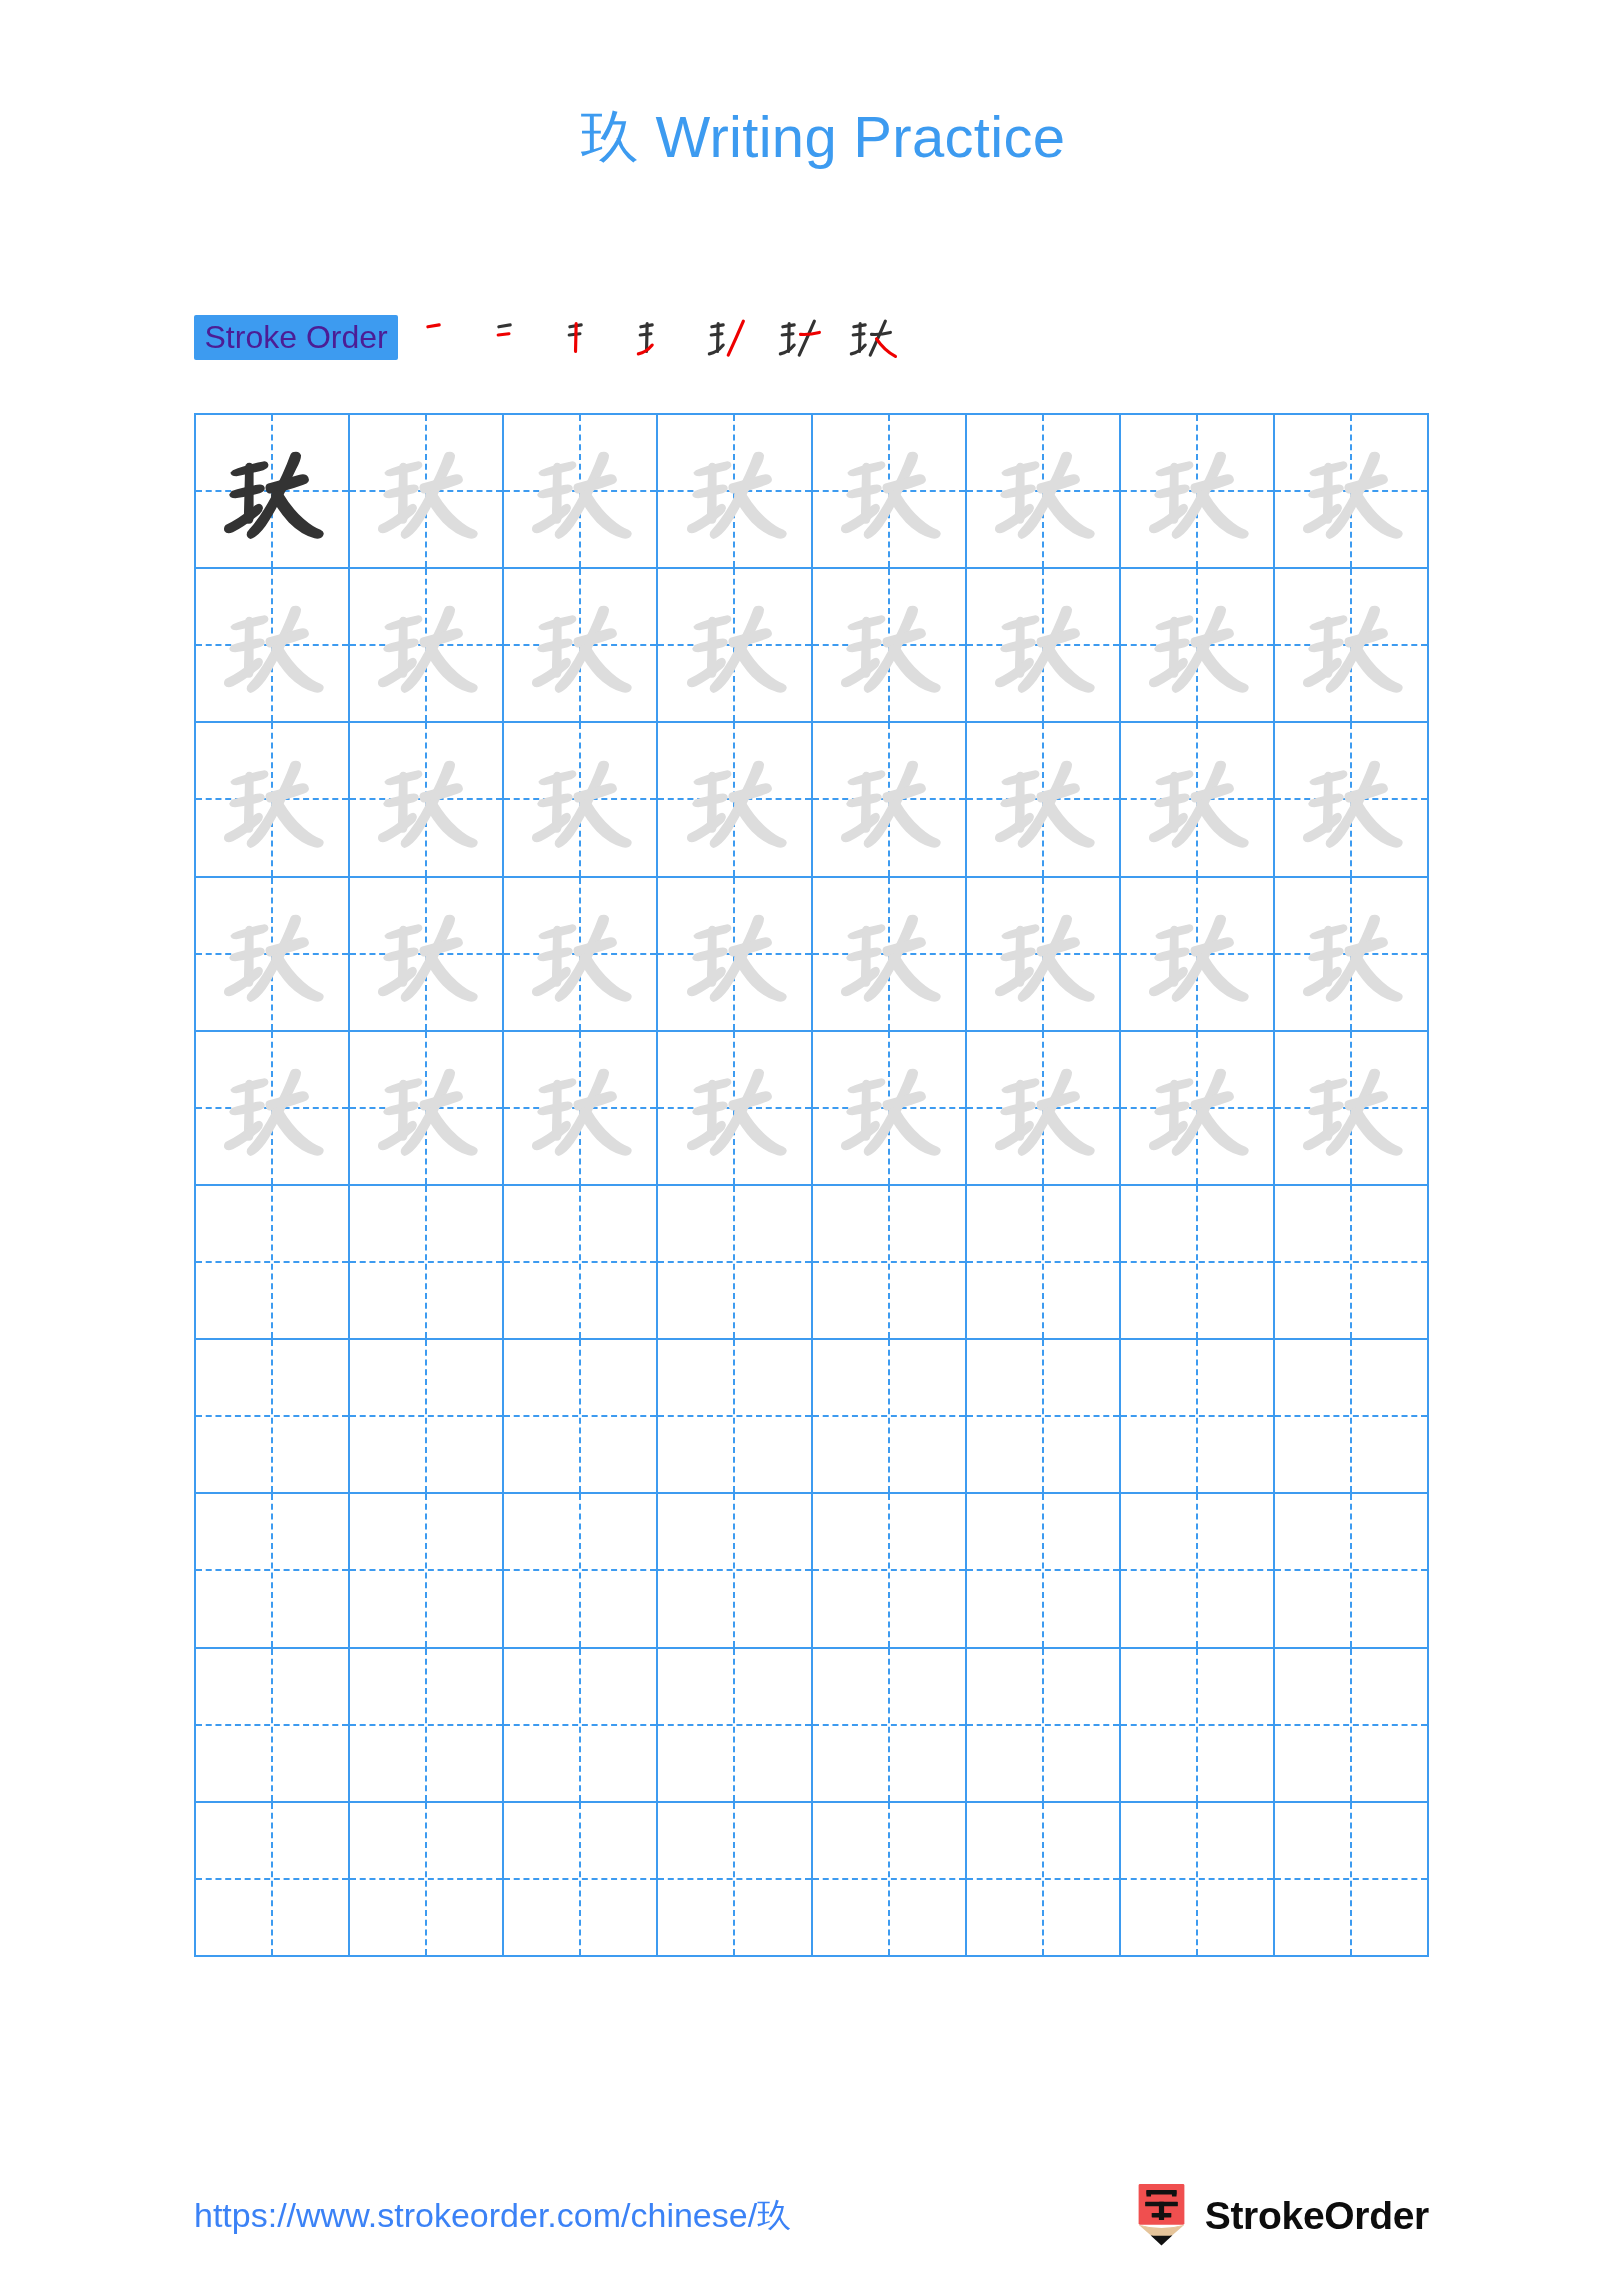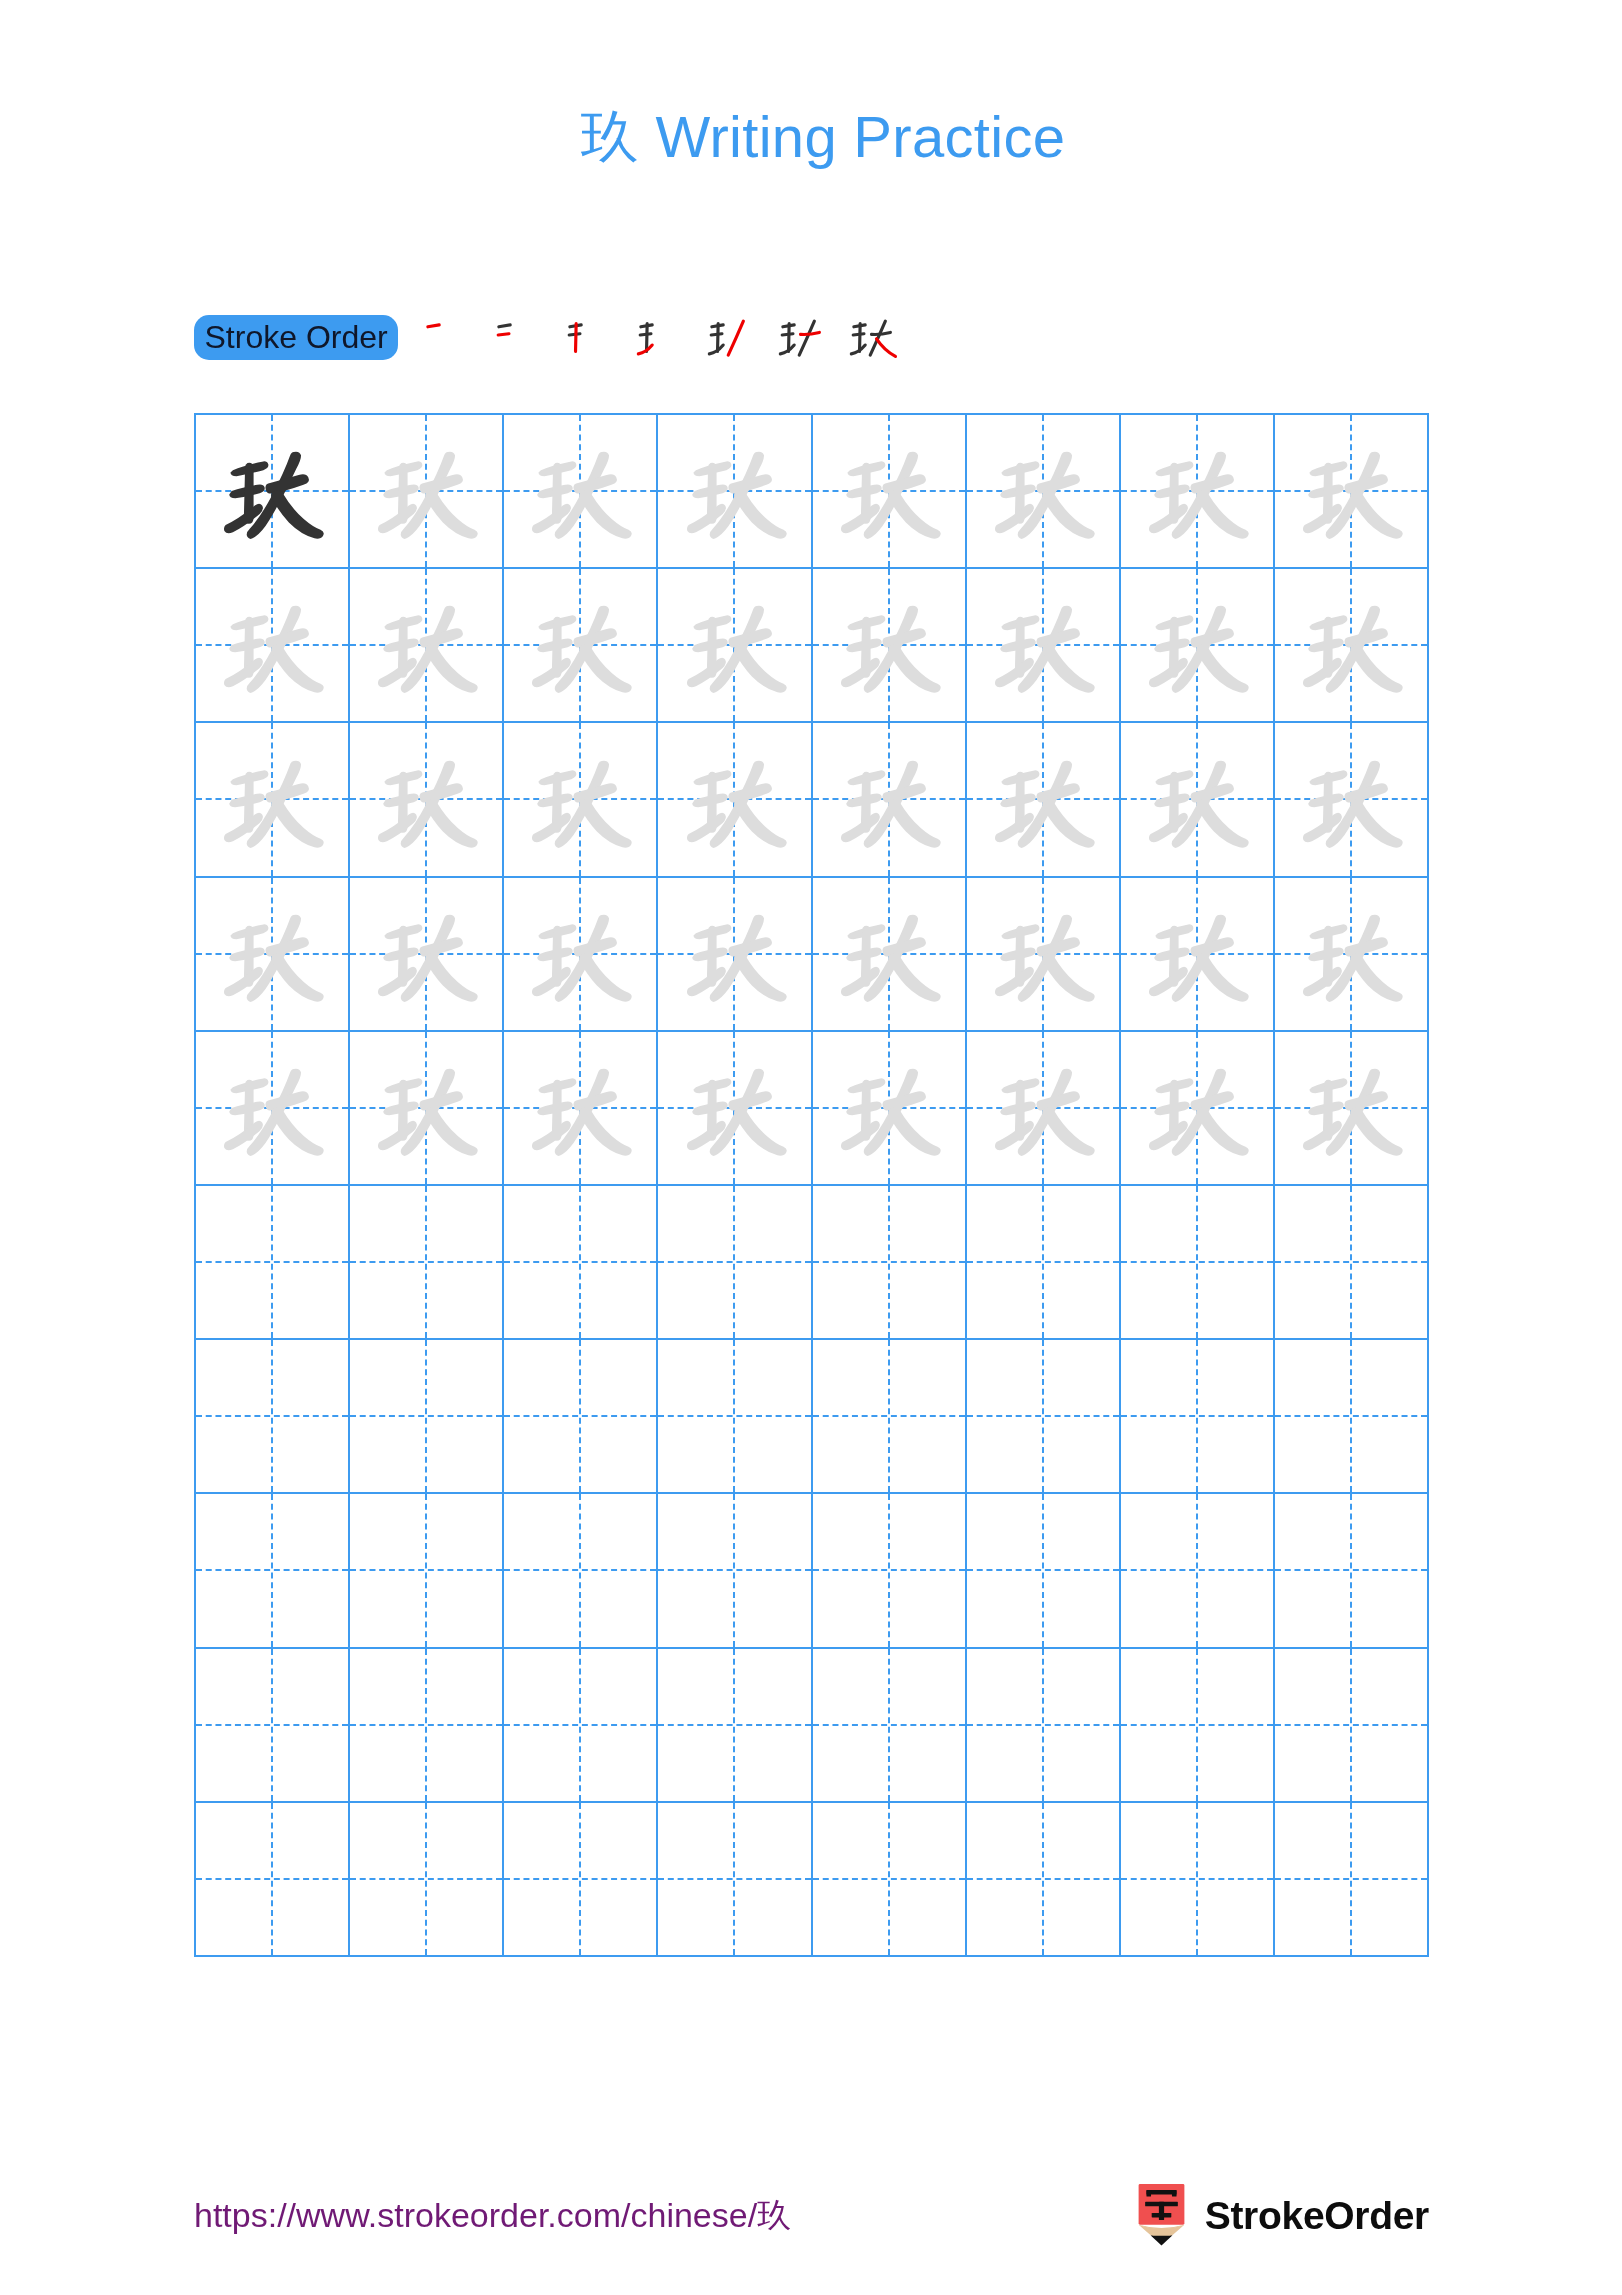--- a/index.html
+++ b/index.html
@@ -34,25 +34,25 @@
   .stroke-order-row {
     position: absolute;
     top: 306px;
     left: 194px;
     display: flex;
     align-items: center;
     height: 63px;
   }
   .stroke-order-badge {
     background: #3D9BF0;
-    color: #0f172a;
+    color: #4c1d95;
     font-size: 32px;
     font-weight: 400;
     padding: 5.9px 10.5px 7.9px 10.5px;
-    border-radius: 15px;
+    border-radius: 2px;
     line-height: 1;
     white-space: nowrap;
     text-align: center;
   }
   .stroke-steps {
     display: flex;
     align-items: center;
     margin-left: 11.8px;
   }
   .stroke-step {
@@ -121,21 +121,21 @@
     position: absolute;
     left: 194px;
     top: 2179px;
     width: 1235px;
     height: 72px;
     display: flex;
     align-items: center;
     justify-content: space-between;
   }
   .footer-url {
-    color: #701a75;
+    color: #3b82f6;
     font-size: 34px;
     font-weight: 400;
     text-decoration: none;
     white-space: nowrap;
     line-height: 1;
   }
   .footer-brand {
     display: flex;
     align-items: center;
     gap: 18px;

